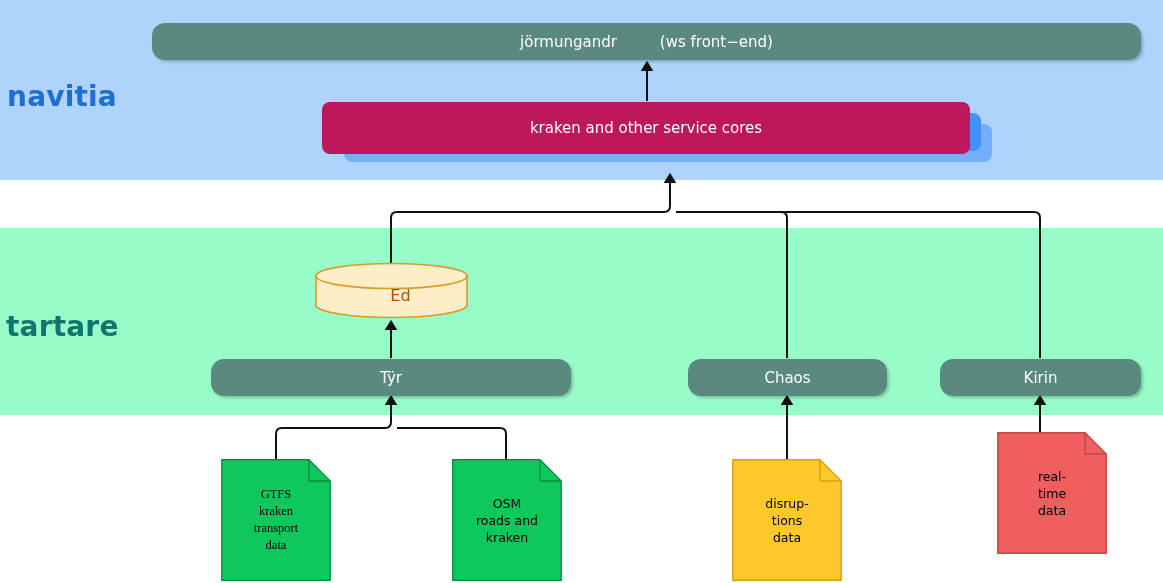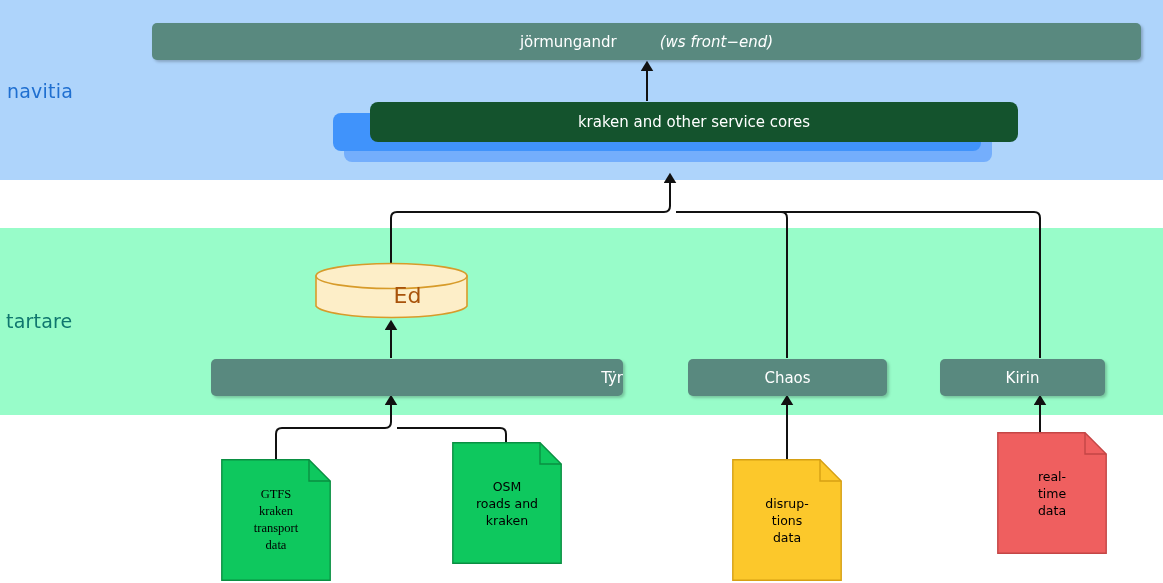--- a/index.html
+++ b/index.html
@@ -29,62 +29,62 @@
     height: 180px;
     background: #aed4fb;
   }
   .band-tartare {
     top: 228px;
     height: 187px;
     background: #98fcc9;
   }
   .band-label {
     position: absolute;
-    font-size: 19px;
+    font-size: 28px;
     letter-spacing: 0.2px;
     white-space: nowrap;
+    font-weight: bold;
   }
   .band-label-navitia {
     left: 7px;
     top: 80px;
     color: #1f6fd0;
   }
   .band-label-tartare {
     left: 6px;
     top: 310px;
     color: #0f766e;
   }
 
   
   .box {
     position: absolute;
     box-sizing: border-box;
     display: flex;
     align-items: center;
     justify-content: center;
-    border-radius: 5px;
+    border-radius: 13px;
     color: #ffffff;
     font-size: 15px;
     text-align: center;
     white-space: nowrap;
     box-shadow: 2px 2px 3px rgba(0,0,0,0.22);
     gap: 37px;
   }
   .box-teal {
     background: #59897f;
   }
 
   #box-jormungandr {
     left: 152px;
     top: 23px;
     width: 989px;
     height: 37px;
   }
   #box-jormungandr .italic {
-    font-style: italic;
     margin-left: 6px;
   }
 
   
   .kraken-stack {
     position: absolute;
     left: 322px;
     top: 102px;
     width: 670px;
     height: 60px;
@@ -104,70 +104,68 @@
     left: 11px;
     top: 11px;
     width: 648px;
     height: 38px;
     background: #4093fb;
   }
   .kraken-front {
     left: 0px;
     top: 0px;
     width: 648px;
-    height: 40px;
-    background: #14532d;
+    height: 52px;
+    background: #be185d;
     display: flex;
     align-items: center;
     justify-content: center;
     color: #ffffff;
     font-size: 15px;
     white-space: nowrap;
-    margin-left: 48px;
   }
 
   #box-tyr {
     left: 211px;
     top: 359px;
-    width: 412px;
+    width: 360px;
     height: 37px;
-    justify-content: flex-end;
   }
   #box-chaos {
     left: 688px;
     top: 359px;
     width: 199px;
     height: 37px;
   }
   #box-kirin {
     left: 940px;
     top: 359px;
-    width: 165px;
+    width: 201px;
     height: 37px;
   }
 
   
   #db-ed {
     position: absolute;
     left: 314px;
     top: 262px;
     width: 155px;
     height: 58px;
   }
   #db-ed .db-label {
     position: absolute;
-    left: 16px;
+    left: 9px;
     top: 0;
     width: 155px;
     height: 58px;
     display: flex;
     align-items: center;
     justify-content: center;
     color: #a8530b;
-    font-size: 22px;
+    font-size: 16px;
     padding-top: 8px;
     box-sizing: border-box;
   }
 
   
   .note {
     position: absolute;
     width: 110px;
     height: 122px;
   }
@@ -180,21 +178,21 @@
     display: flex;
     flex-direction: column;
     align-items: center;
     justify-content: center;
     color: #000000;
     font-size: 12.5px;
     line-height: 17px;
     text-align: center;
   }
   #note-gtfs  { left: 221px; top: 459px; font-family: Liberation Serif, serif; }
-  #note-osm   { left: 452px; top: 442px; }
+  #note-osm   { left: 452px; top: 459px; }
   #note-disruptions { left: 732px; top: 459px; }
   #note-realtime    { left: 985px; top: 432px; margin-left: 12px; }
 
   
   #connectors {
     position: absolute;
     left: 0;
     top: 0;
     width: 1163px;
     height: 583px;

